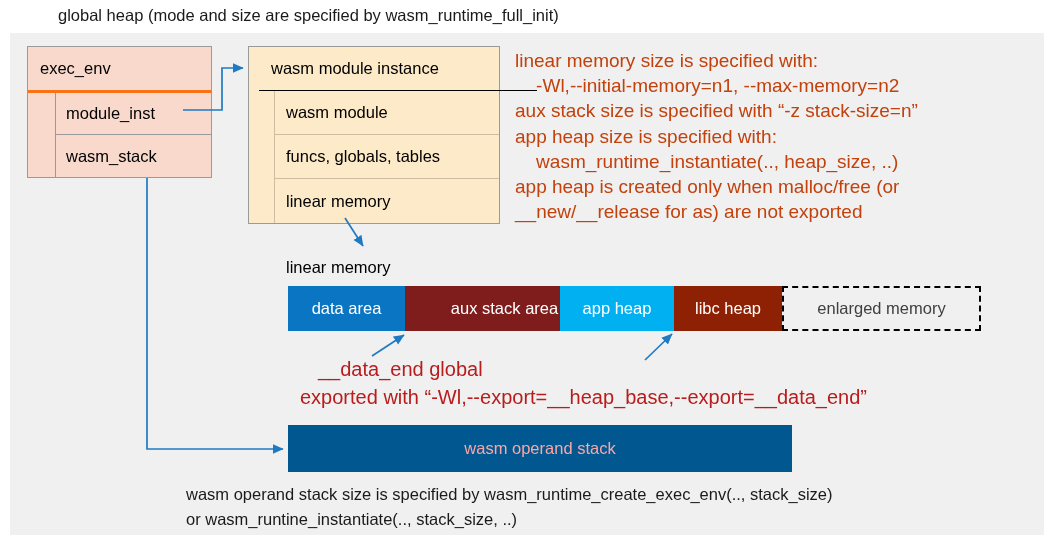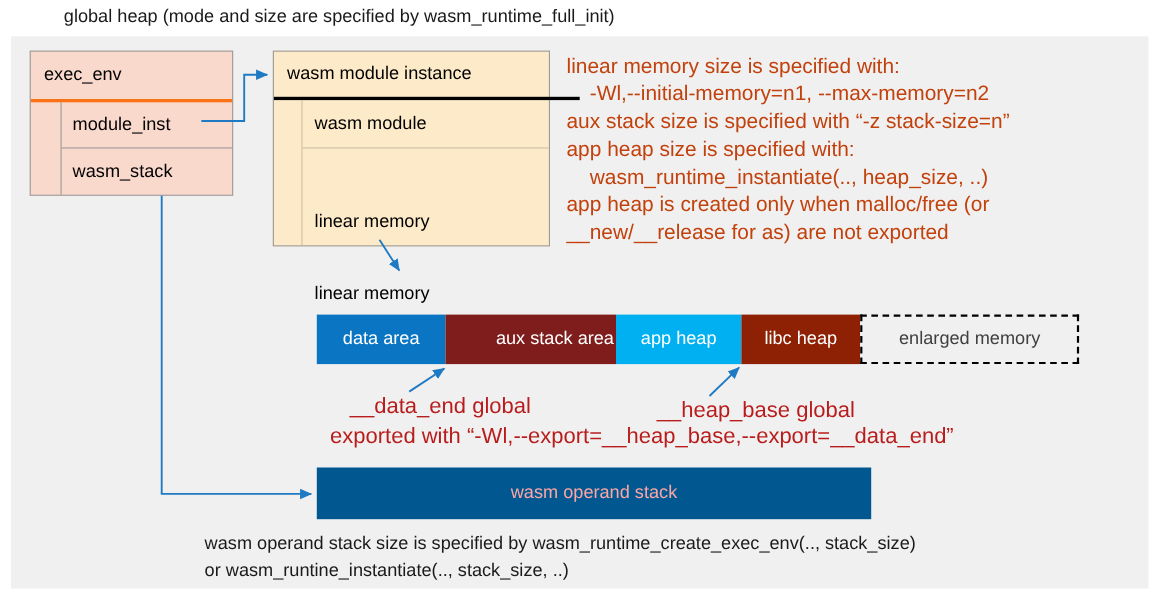--- a/index.html
+++ b/index.html
@@ -88,24 +88,24 @@
   }
 
   
   #wmi-box {
     left: 248px; top: 46px;
     width: 252px; height: 178px;
     background: #fdeac8;
   }
   #wmi-title {
     position: absolute;
-    left: 0; top: 0;
+    left: 10px; top: 0;
     width: 278px; height: 44px;
     padding-left: 12px;
-    border-bottom: 3px solid #000000;
+    border-bottom: 1px solid #000000;
   }
   #wmi-indent {
     position: absolute;
     left: 0; top: 44px;
     width: 26px; height: 132px;
     border-right: 1px solid #cdbda1;
     box-sizing: border-box;
   }
   .wmi-row {
     position: absolute;
@@ -204,20 +204,21 @@
     <div class="struct-row" id="exec-env-title">exec_env</div>
     <div id="exec-env-indent"></div>
     <div class="struct-row" id="module-inst-row">module_inst</div>
     <div class="struct-row" id="wasm-stack-row">wasm_stack</div>
   </div>
 
   <div class="abs struct" id="wmi-box">
     <div class="struct-row" id="wmi-title">wasm module instance</div>
     <div id="wmi-indent"></div>
     <div class="struct-row wmi-row" id="wmi-row-0">wasm module</div>
+    <div class="struct-row wmi-row" id="wmi-row-1">funcs, globals, tables</div>
     <div class="struct-row wmi-row" id="wmi-row-2">linear memory</div>
   </div>
 
   <div class="abs" id="notes">linear memory size is specified with:
     -Wl,--initial-memory=n1, --max-memory=n2
 aux stack size is specified with “-z stack-size=n”
 app heap size is specified with:
     wasm_runtime_instantiate(.., heap_size, ..)
 app heap is created only when malloc/free (or
 __new/__release for as) are not exported</div>
@@ -225,21 +226,20 @@
   <div class="abs" id="linear-memory-label">linear memory</div>
   <div class="abs" id="memory-strip">
       <div class="mem-seg" style="width: 117px; background: rgb(10, 117, 194);">data area</div>
       <div class="mem-seg" style="width: 155px; background: #7f1d1d; padding-left: 44px;">aux stack area</div>
       <div class="mem-seg" style="width: 114px; background: rgb(0, 176, 240);">app heap</div>
       <div class="mem-seg" style="width: 108px; background: rgb(142, 32, 3);">libc heap</div>
       <div class="mem-seg dashed" style="width: 199px;">enlarged memory</div>
     </div>
 
   <div class="abs anno" id="data-end-anno">__data_end global</div>
-  <div class="abs anno" id="heap-base-anno">__heap_base global</div>
   <div class="abs anno" id="exported-anno">exported with “-Wl,--export=__heap_base,--export=__data_end”</div>
 
   <div class="abs" id="operand-stack-box">wasm operand stack</div>
   <div class="abs" id="operand-stack-note">wasm operand stack size is specified by wasm_runtime_create_exec_env(.., stack_size)
 or wasm_runtine_instantiate(.., stack_size, ..)</div>
 
   <svg class="abs" id="connectors" viewBox="0 0 1054 547" xmlns="http://www.w3.org/2000/svg">
     <defs>
       <marker id="arrowhead" markerWidth="7" markerHeight="7" refX="6" refY="3.2" orient="auto" markerUnits="strokeWidth">
         <path d="M0,0.4 L6.4,3.2 L0,6 z" fill="#1f7ac4"></path>

